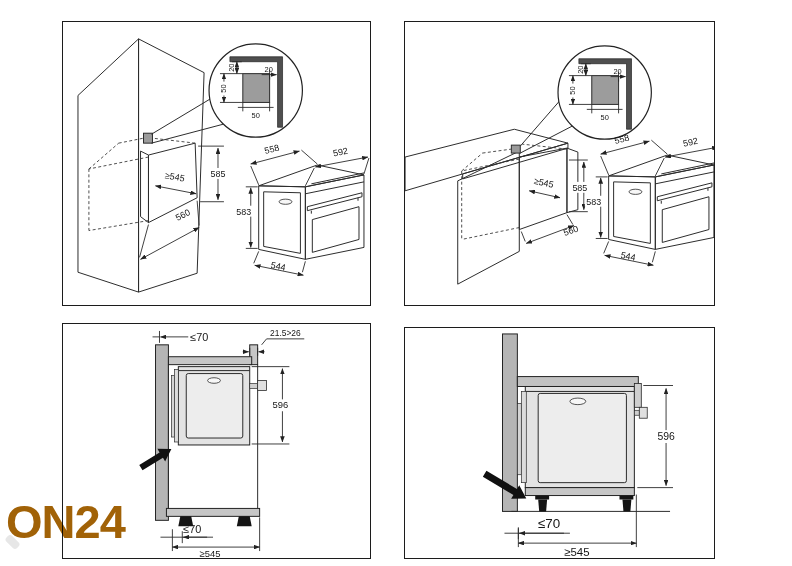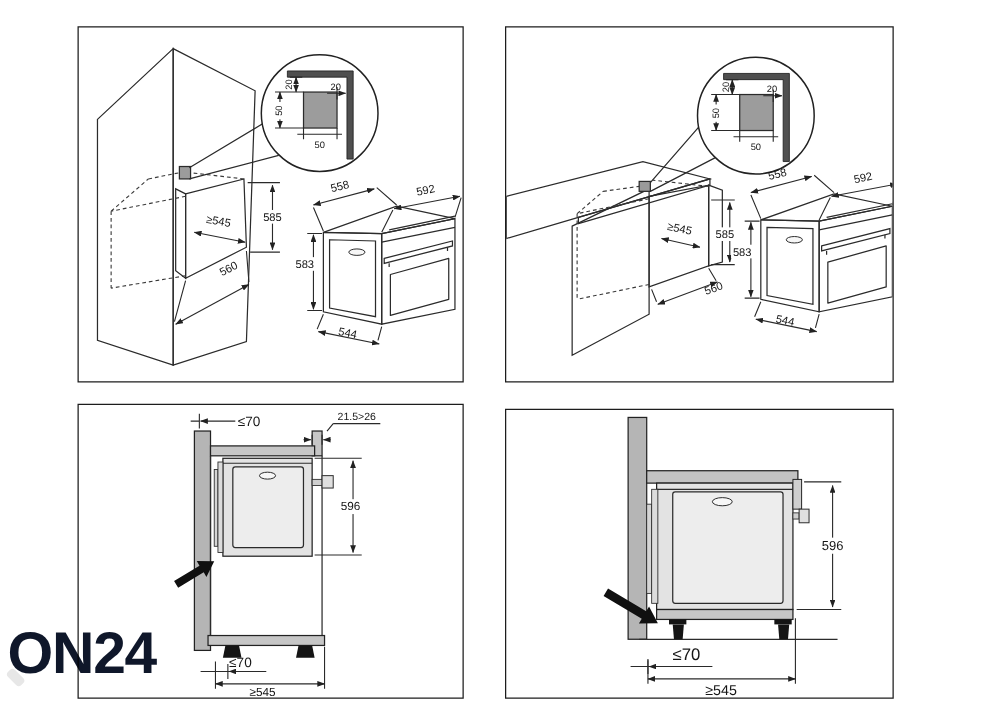--- a/index.html
+++ b/index.html
@@ -12,21 +12,21 @@
   #panel-br{left:404px;top:327px;width:311px;height:232px;}
   .panel svg{display:block;width:100%;height:100%;}
   .dim{stroke:#2a2a2a;stroke-width:.9;fill:none;}
   .ln{stroke:#2b2b2b;stroke-width:1;fill:none;}
   .dash{stroke:#3a3a3a;stroke-width:.9;fill:none;stroke-dasharray:3 2.4;}
   text.d{font-family:"Liberation Sans",sans-serif;fill:#161616;}
   .s7{font-size:7.5px;} .s8{font-size:8.5px;} .s9{font-size:9px;} .s95{font-size:9.5px;}
   .s11{font-size:11px;} .s105{font-size:10.5px;} .s115{font-size:11.5px;} .s14{font-size:13.5px;}
   .mid{text-anchor:middle;}
   #watermark{position:absolute;left:6px;top:498px;z-index:6;mix-blend-mode:multiply;
-             color:#0f172a;font-weight:bold;font-size:47px;letter-spacing:-1px;line-height:1;}
+             color:#a16207;font-weight:bold;font-size:47px;letter-spacing:-1px;line-height:1;}
   #wm-handle{position:absolute;left:-1px;top:40px;width:15px;height:8px;background:#e7e7e7;
              transform:rotate(45deg);border-radius:3px;}
 </style>
 </head>
 <body>
 
 <div id="stage">
 
   <div class="panel" id="panel-tl">
     <svg viewBox="0 0 309 285">

